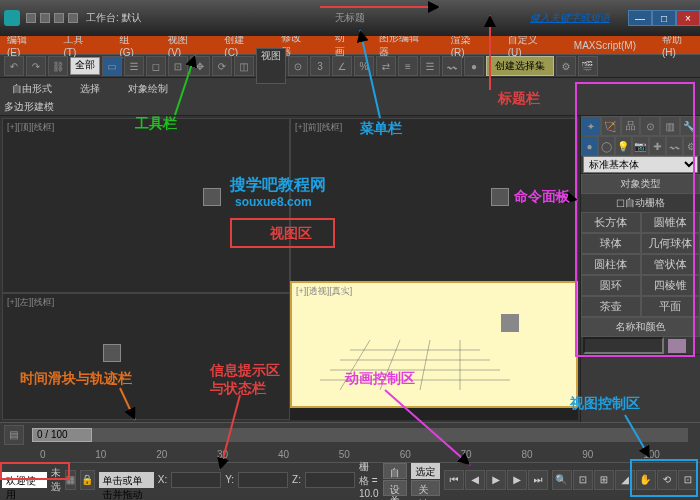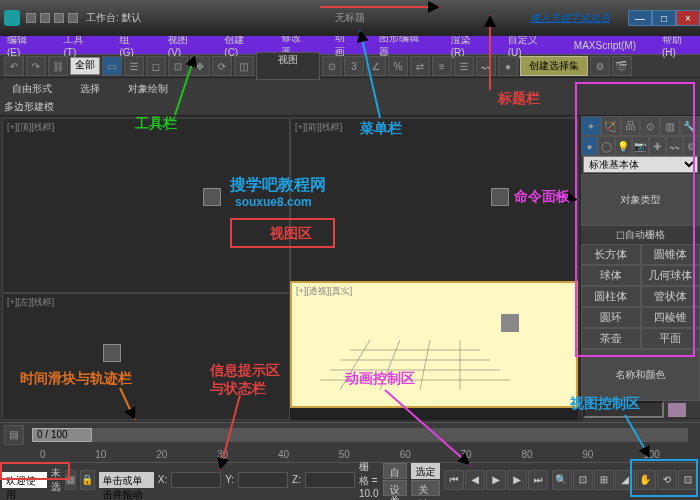--- a/index.html
+++ b/index.html
@@ -7,48 +7,48 @@
 .titlebar{height:36px;background:linear-gradient(#555,#222);display:flex;align-items:center;color:#ccc;padding:0 4px;position:relative;}
 .titlebar .appicon{width:16px;height:16px;background:#1a9ca0;border-radius:3px;margin-right:6px;}
 .titlebar .tbtns{display:flex;gap:4px;}
 .tbtn{width:10px;height:10px;background:#666;border:1px solid #888;}
 .titlebar .ws{margin-left:8px;}
 .titlebar .title{position:absolute;left:50%;transform:translateX(-50%);color:#999;}
 .titlebar .url{position:absolute;right:90px;color:#06c;text-decoration:underline;font-style:italic;}
 .titlebar .wbtns{position:absolute;right:0;display:flex;}
 .wbtn{width:24px;height:16px;background:#2a5a8a;border:1px solid #4a7aaa;display:flex;align-items:center;justify-content:center;color:#fff;}
 .wbtn.close{background:#b03030;}
-.menubar{height:18px;background:#6d28d9;display:flex;align-items:center;padding:0 4px;color:#ccc;gap:20px;}
+.menubar{height:18px;background:#c2410c;display:flex;align-items:center;padding:0 4px;color:#ccc;gap:20px;}
 .menubar span{padding:0 3px;cursor:pointer;}
 .toolbar1{height:24px;background:#3a3a3a;border-top:1px solid #555;border-bottom:1px solid #222;display:flex;align-items:center;padding:0 4px;gap:2px;}
 .tbutton{width:20px;height:20px;background:#444;border:1px solid #555;display:flex;align-items:center;justify-content:center;color:#999;}
 .tbutton.blue{background:#2a5a8a;}
 .sel{height:18px;background:#ddd;border:1px solid #888;padding:0 4px;color:#000;}
-.viewsel{background:#333;border:1px solid #555;color:#ccc;padding:0 21px;height:28px;}
+.viewsel{background:#333;border:1px solid #555;color:#ccc;padding:0 4px;height:36px;}
 .createbtn{background:#9a9a50;color:#000;padding:2px 8px;border:1px solid #bb9;}
 .toolbar2{height:22px;background:#3a3a3a;display:flex;align-items:center;padding:0 4px;gap:12px;color:#ccc;}
 .tab{padding:2px 8px;}
 .tab.active{background:#2a7aaa;color:#fff;}
 .toolbar3{height:16px;background:#3a3a3a;border-bottom:1px solid #222;color:#ccc;padding:0 4px;}
 .mainarea{height:306px;display:flex;}
 .viewports{flex:1;background:#222;border:2px solid #333;position:relative;}
 .vp{position:absolute;background:#2a2a2a;border:1px solid #444;}
 .vp.tl{left:0;top:0;width:50%;height:58%;}
 .vp.tr{right:0;top:0;width:50%;height:58%;}
 .vp.bl{left:0;bottom:0;width:50%;height:42%;}
 .vp.br{right:0;bottom:12px;width:50%;height:42%;border:2px solid #caa040;background:#fef9c3;}
 .vplabel{position:absolute;top:2px;left:4px;color:#888;font-size:9px;}
 .cube{width:18px;height:18px;border:1px solid #888;background:#555;position:absolute;}
 .cmdpanel{width:120px;background:#3a3a3a;border-left:1px solid #222;}
 .cmdtabs{height:20px;display:flex;background:#4a4a4a;}
 .cmdtab{flex:1;border:1px solid #555;display:flex;align-items:center;justify-content:center;color:#999;}
 .cmdtab.act{background:#2a5a8a;}
 .cmdrow{height:18px;display:flex;align-items:center;padding:0 2px;border-bottom:1px solid #2a2a2a;}
 .cmdsel{width:100%;background:#ddd;color:#000;padding:1px;}
-.rollhead{background:#4a4a4a;color:#ccc;text-align:center;padding:18px;border:1px solid #555;}
+.rollhead{background:#4a4a4a;color:#ccc;text-align:center;padding:2px;border:1px solid #555;}
 .objgrid{display:grid;grid-template-columns:1fr 1fr;}
 .objbtn{background:#444;border:1px solid #555;color:#ccc;text-align:center;padding:2px;font-size:11px;}
 .chk{display:flex;align-items:center;justify-content:center;color:#ccc;padding:2px;}
 .timearea{height:24px;background:#3a3a3a;display:flex;align-items:center;padding:0 4px;border-top:1px solid #555;}
 .timeslider{flex:1;height:14px;background:#555;position:relative;margin:16px 8px;}
 .slhandle{width:60px;height:14px;background:#888;border:1px solid #aaa;position:absolute;left:0;}
 .timeruler{height:16px;background:#3a3a3a;display:flex;align-items:center;color:#999;padding:0 40px;font-size:8px;justify-content:space-between;}
 .statusbar{height:34px;background:#3a3a3a;display:flex;align-items:center;padding:0 2px;gap:4px;border-top:1px solid #555;}
 .statbox{background:#ccc;color:#000;padding:2px 4px;height:16px;}
 .coordbox{background:#333;border:1px solid #555;color:#ccc;padding:1px 4px;width:50px;height:16px;}

